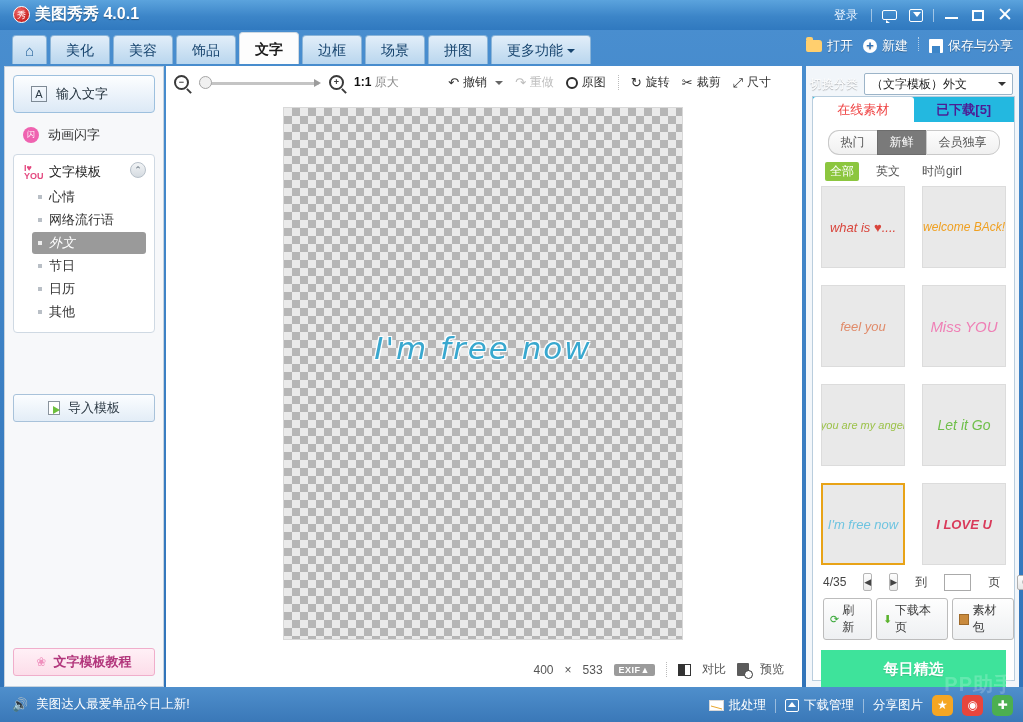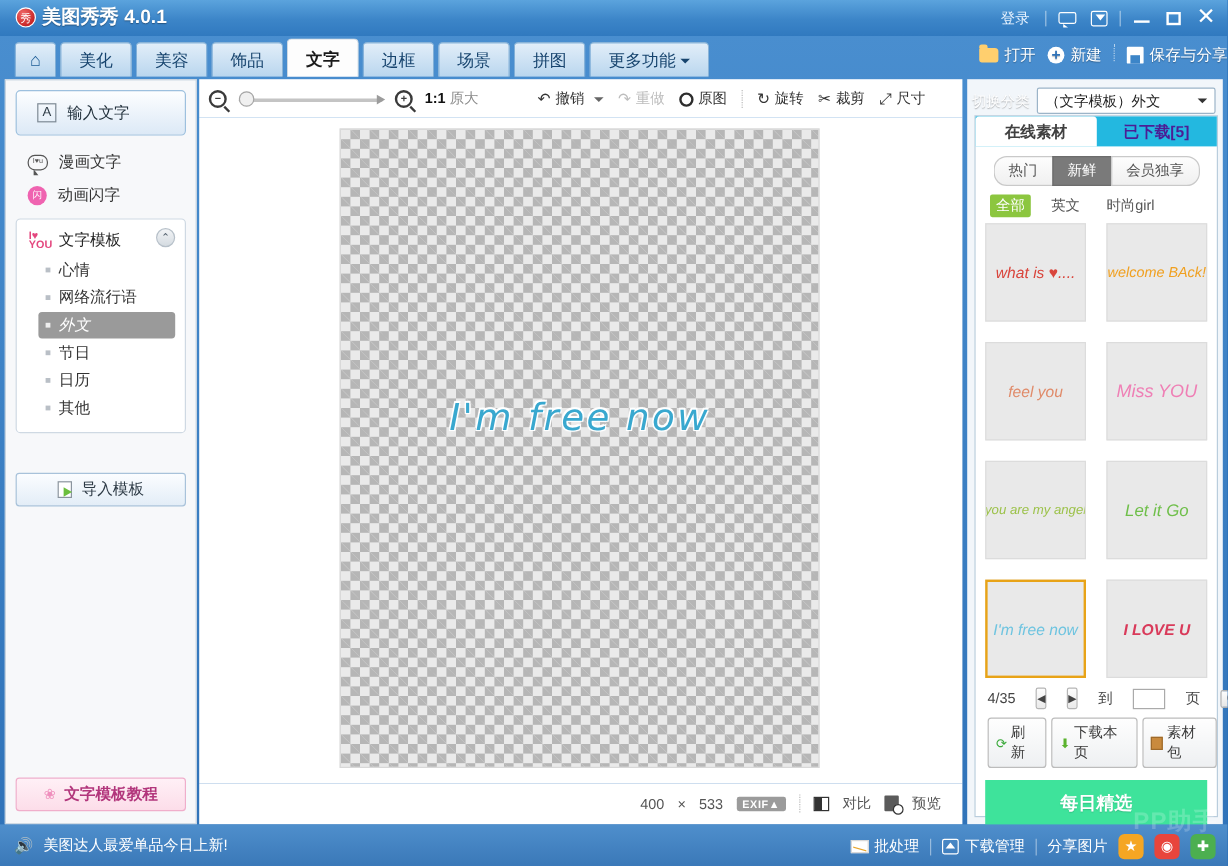--- a/index.html
+++ b/index.html
@@ -60,21 +60,21 @@
     font-size: 14px; color: #17446e; cursor: pointer; white-space: nowrap;
   }
   .tab.home { padding: 0 12px; }
   .tab.active {
     background: #fdfdfd; border-color: #cfd9e2; color: #1a1a1a;
     height: 32px; line-height: 32px; font-weight: bold;
   }
   .home-glyph { font-size: 15px; color: #1d5c96; }
   .caret-dn { display: inline-block; margin-left: 4px; border-top: 4px solid #17446e; border-left: 4px solid transparent; border-right: 4px solid transparent; vertical-align: middle; }
 
-  .tb-actions { position: absolute; right: 0; top: 7px; display: flex; align-items: flex-start; gap: 10px; }
+  .tb-actions { position: absolute; right: 10px; top: 7px; display: flex; align-items: flex-start; gap: 10px; }
   .tb-act { display: flex; align-items: center; gap: 5px; color: #fff; font-size: 13px; cursor: pointer; text-shadow: 0 1px 1px rgba(0,0,0,.3); }
   .folder-ico { width: 16px; height: 12px; background: #ffcf6e; border-radius: 1px 3px 2px 2px; position: relative; }
   .folder-ico:before { content: ""; position: absolute; left: 0; top: -3px; width: 7px; height: 3px; background: #ffcf6e; border-radius: 2px 2px 0 0; }
   .plus-ico { width: 14px; height: 14px; border-radius: 50%; background: #fff; color: #2f72b8; font-size: 13px; line-height: 13px; text-align: center; font-weight: bold; }
   .save-ico { width: 14px; height: 14px; background: #fff; border-radius: 1px; position: relative; }
   .save-ico:after { content: ""; position: absolute; left: 3px; top: 7px; width: 8px; height: 7px; background: #3c85c8; }
   .dot-sep { width: 1px; height: 14px; border-left: 1px dotted rgba(255,255,255,.6); }
 
   
   .leftpanel {
@@ -170,21 +170,21 @@
   .cat-row { display: flex; align-items: center; gap: 6px; padding: 7px 6px 5px 4px; }
   .cat-label { font-size: 12px; color: #fff; text-shadow: 0 1px 1px rgba(0,0,0,.3); white-space: nowrap; }
   .cat-select {
     flex: 1; height: 22px; background: #fff; border: 1px solid #9cb4c8; border-radius: 2px;
     display: flex; align-items: center; justify-content: space-between; padding: 0 6px;
     font-size: 12px; color: #222; cursor: pointer;
   }
   .panel-body { position: absolute; left: 6px; top: 30px; width: 203px; height: 585px; background: #fff; border: 1px solid #b9cddd; }
   .ptabs { display: flex; height: 25px; background: #23b8e0; }
   .ptab { flex: 1; text-align: center; line-height: 25px; font-size: 13px; color: #4c1d95; cursor: pointer; font-weight: bold; }
-  .ptab.active { background: #fff; color: #404040; font-weight: bold; border-radius: 3px 3px 0 0; }
+  .ptab.active { background: #fff; color: #ef4444; font-weight: normal; border-radius: 3px 3px 0 0; }
   .filters { display: flex; justify-content: center; margin: 8px 0 2px; }
   .fbtn {
     padding: 3px 12px; font-size: 12px; color: #555; cursor: pointer;
     border: 1px solid #c9c9c9; border-right: none; background: linear-gradient(#fdfdfd,#f0f0f0);
   }
   .fbtn:first-child { border-radius: 11px 0 0 11px; }
   .fbtn:last-child { border-right: 1px solid #c9c9c9; border-radius: 0 11px 11px 0; }
   .fbtn.active { background: #7a7a7a; color: #fff; border-color: #6c6c6c; }
   .subfilters { display: flex; gap: 12px; padding: 5px 0 5px 12px; font-size: 12px; color: #555; }
   .sf { cursor: pointer; padding: 1px 5px; }
@@ -298,24 +298,20 @@
         </div>
     </div>
   </div>
 
   <div class="leftpanel">
     <div class="lp-btn">
       <span class="ico-A">A</span>
       <span>输入文字</span>
     </div>
     <div class="lp-row">
-      <span class="ico-bubble">I♥u</span>
-      <span>漫画文字</span>
-    </div>
-    <div class="lp-row">
       <span class="ico-flash">闪</span>
       <span>动画闪字</span>
     </div>
 
     <div class="tplbox">
       <div class="tpl-head">
         <span class="ico-iloveyou">I♥<br>YOU</span>
         <span class="tpl-title">文字模板</span>
         <span class="collapse-btn">⌃</span>
       </div>

